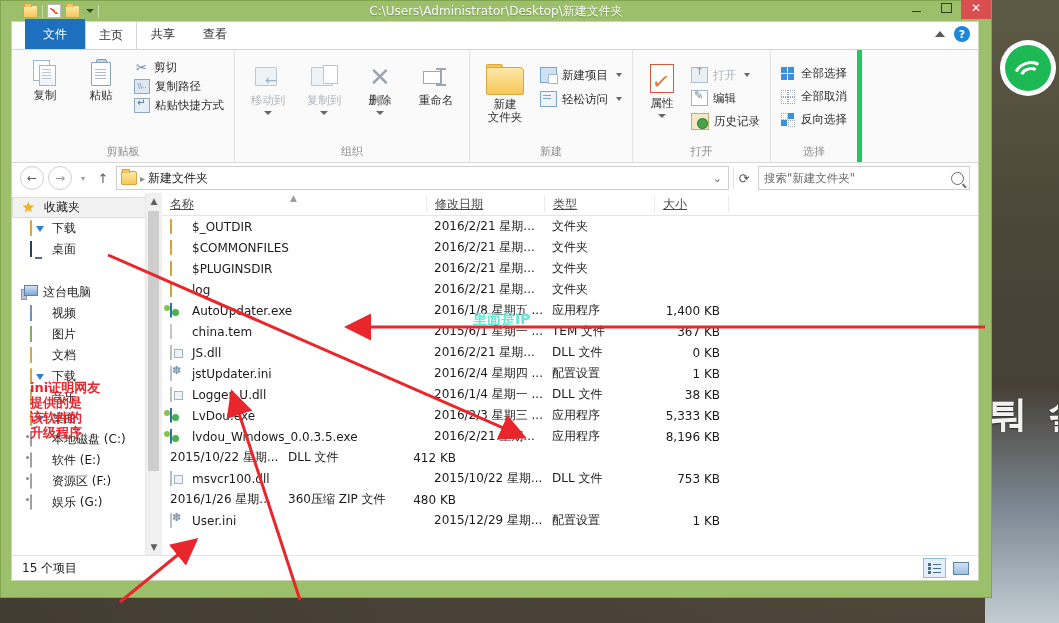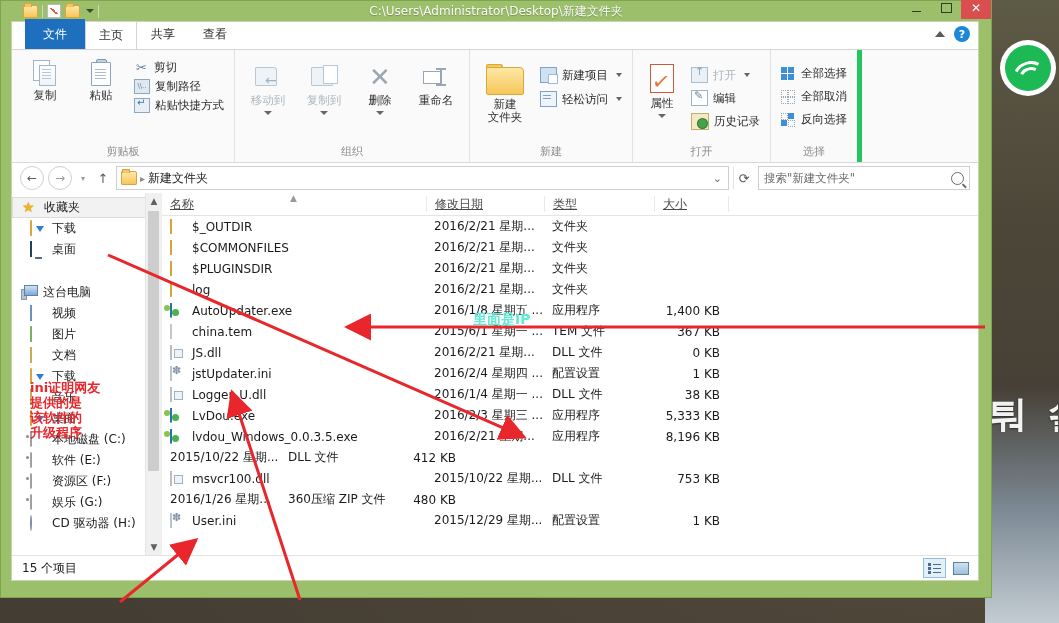--- a/index.html
+++ b/index.html
@@ -553,24 +553,20 @@
           <span>软件 (E:)</span>
         </div>
         <div class="nav-item">
           <span class="ni"><span class="disk"></span></span>
           <span>资源区 (F:)</span>
         </div>
         <div class="nav-item">
           <span class="ni"><span class="disk"></span></span>
           <span>娱乐 (G:)</span>
         </div>
-        <div class="nav-item">
-          <span class="ni"><span class="cd"></span></span>
-          <span>CD 驱动器 (H:)</span>
-        </div>
 
         <div id="navscroll">
           <div class="sb-arrow">▲</div>
           <div class="sb-arrow">▼</div>
           <div id="navthumb"></div>
         </div>
       </div>
 
       <div id="filelist">
         <div id="colhead">

